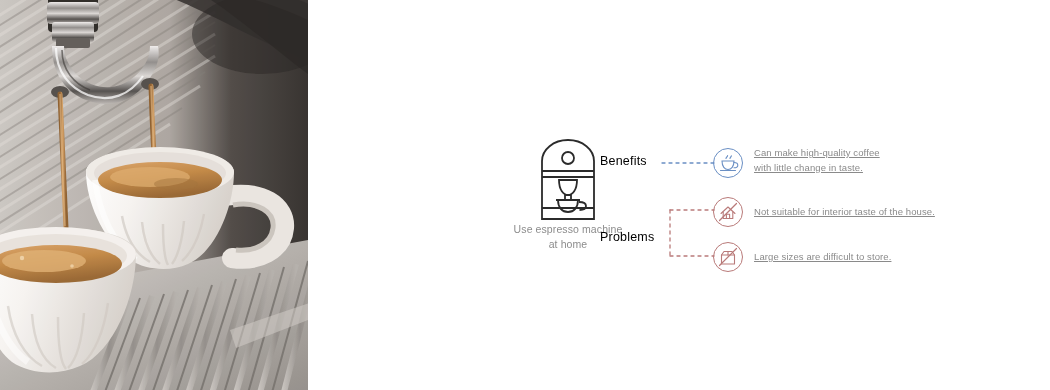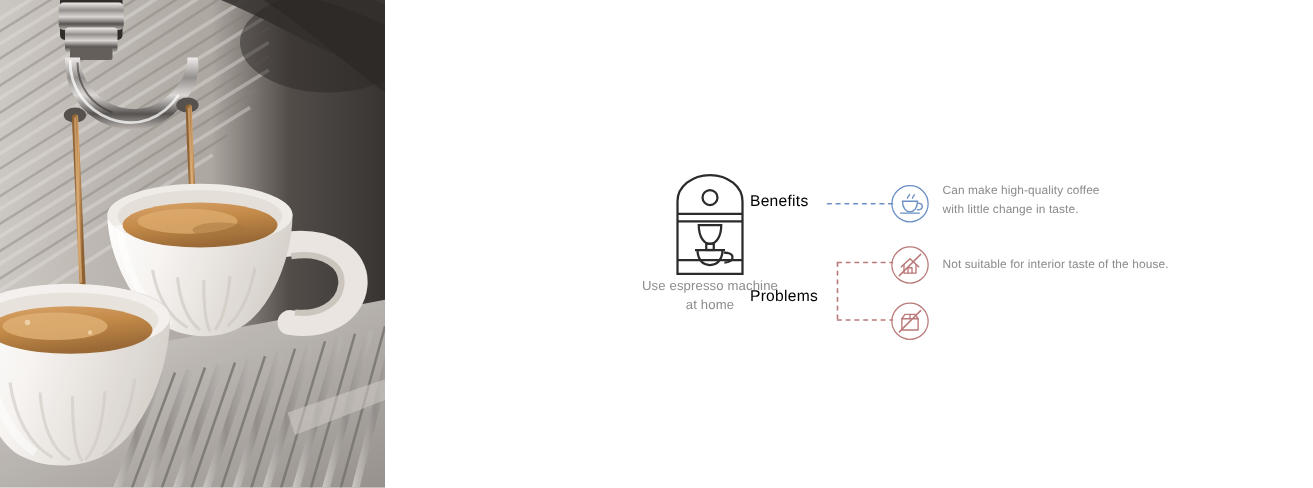--- a/index.html
+++ b/index.html
@@ -102,20 +102,21 @@
   .badge-problem1 { left: 113px; top: 67px;  border: 1px solid #b97a79; }
   .badge-problem2 { left: 113px; top: 112px; border: 1px solid #b97a79; }
 
   .desc {
     position: absolute;
     font-size: 9.5px;
     line-height: 1.55;
     color: #8a8a8a;
     letter-spacing: .1px;
     white-space: pre-line;
+    text-decoration: underline;
   }
   .desc-benefit  { left: 154px; top: 16px; width: 260px; }
   .desc-problem1 { left: 154px; top: 75px; width: 280px; }
   .desc-problem2 { left: 154px; top: 120px; width: 280px; }
 </style>
 </head>
 <body>
 
 <div class="page">
 
@@ -371,15 +372,16 @@
             <line x1="5.5" y1="22.5" x2="22.5" y2="5.5" stroke-width="1.2"></line>
           </g>
         </svg>
       </div>
 
       <div class="desc desc-benefit">Can make high-quality coffee
 with little change in taste.</div>
 
       <div class="desc desc-problem1">Not suitable for interior taste of the house.</div>
 
+      <div class="desc desc-problem2">Large sizes are difficult to store.</div>
     </div>
   </div>
 </div>
 
 </body></html>

